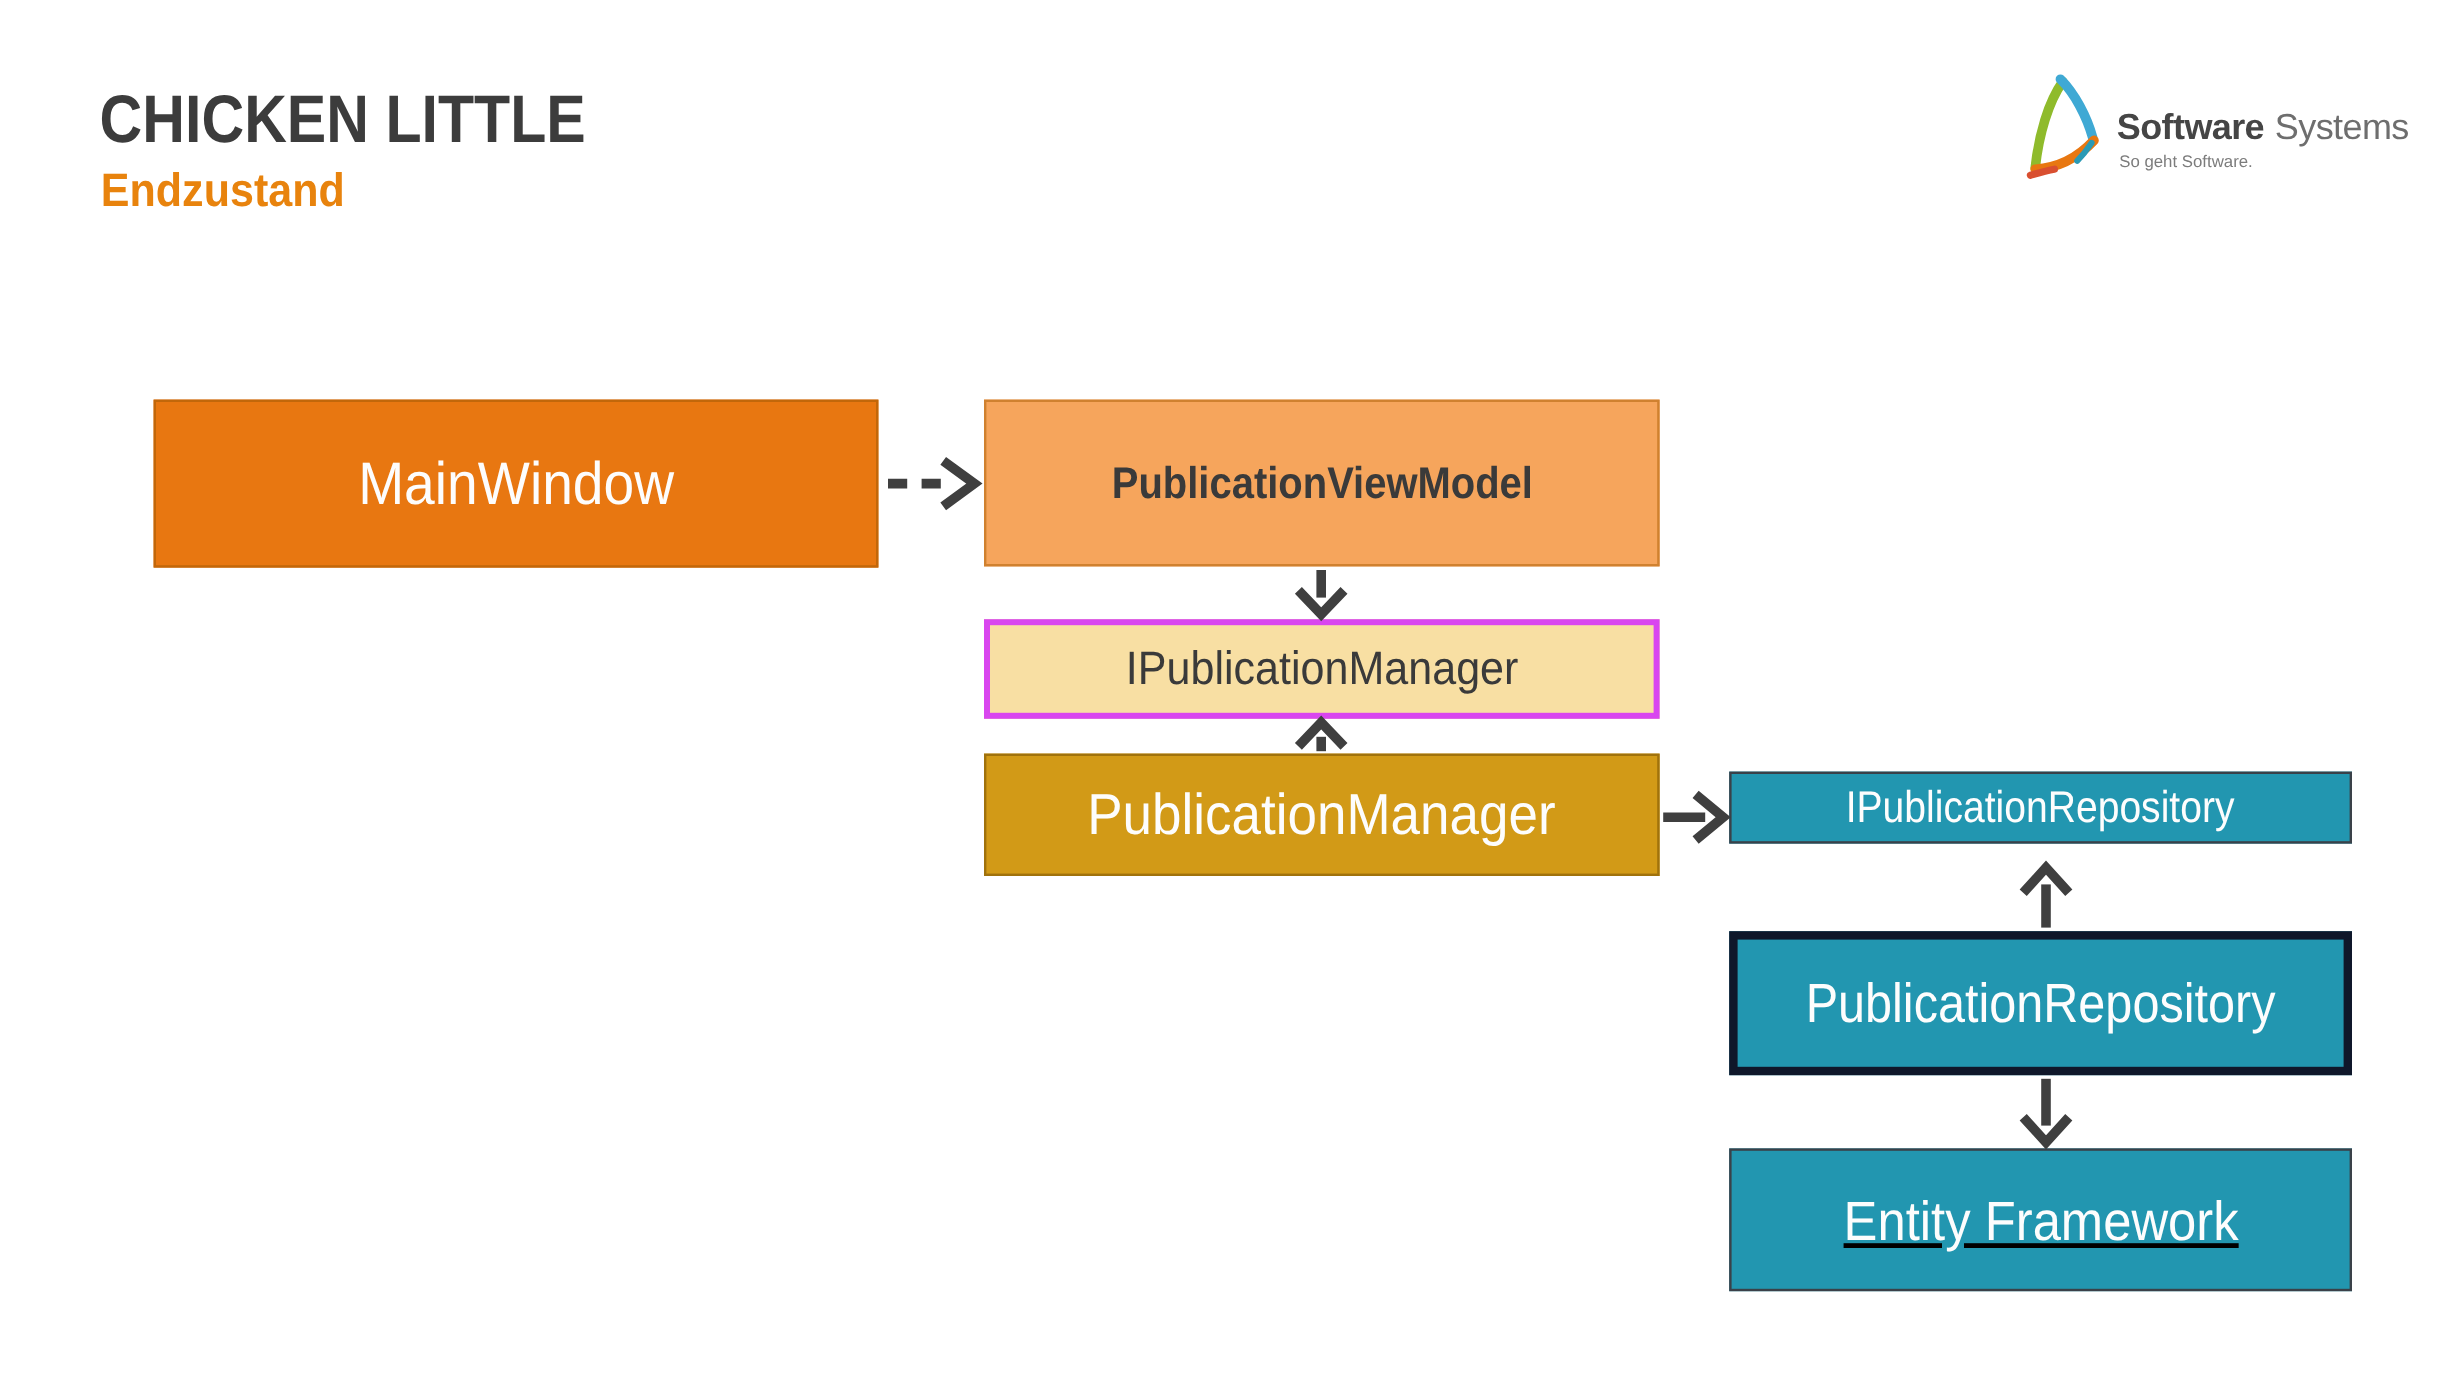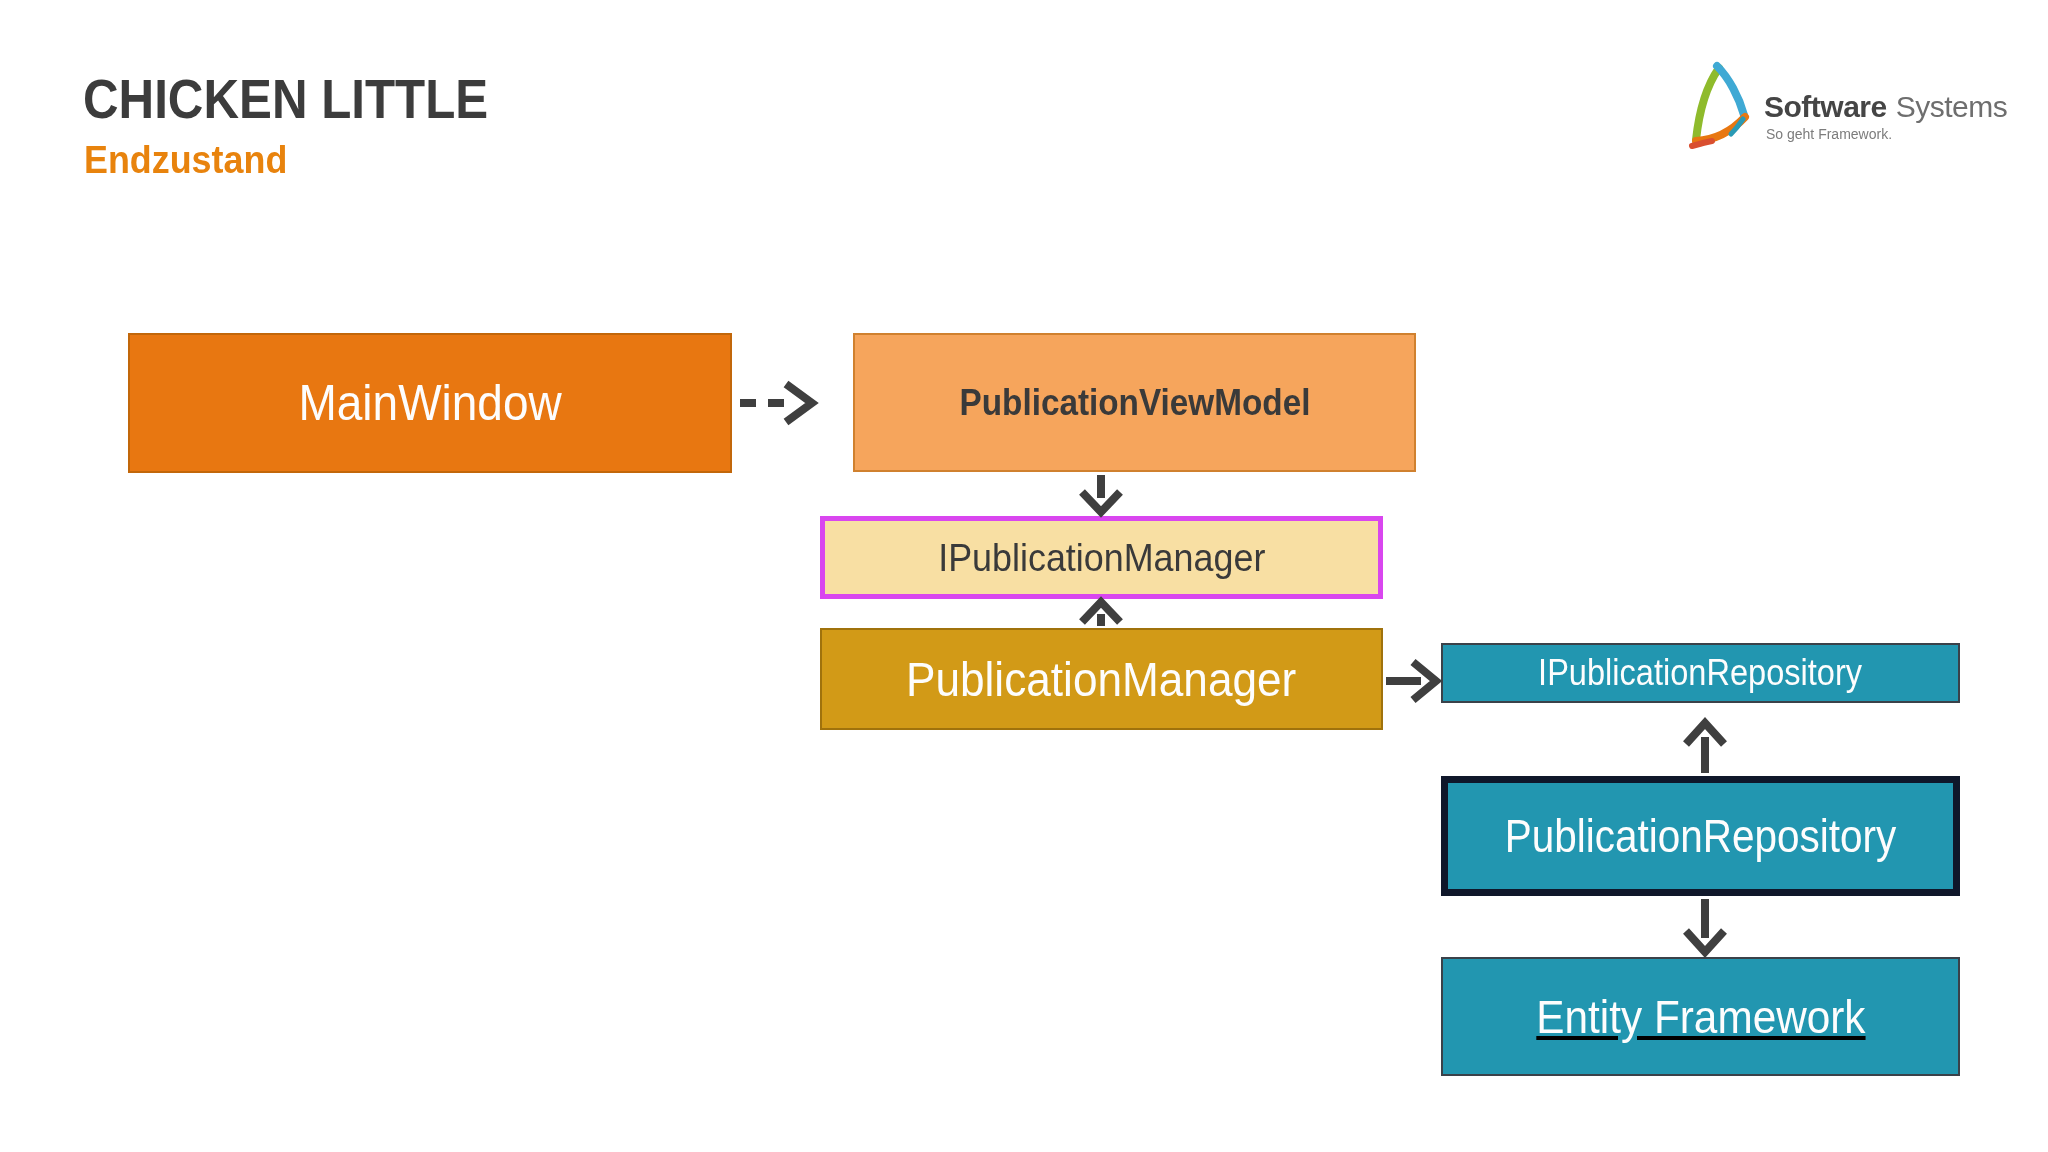--- a/index.html
+++ b/index.html
@@ -34,21 +34,21 @@
   }
   
   .node{
     position:absolute;box-sizing:border-box;
     display:flex;align-items:center;justify-content:center;
     text-align:center;
   }
   .node .lbl{display:inline-block;white-space:nowrap;transform:scaleX(.92);}
   #n-mainwindow            {left:128px; top:333px; width:604px; height:140px; background:#E87711; border:2px solid #C2670A;}
   #n-mainwindow .lbl       {font-size:50px; color:#FDFDFD; font-weight:normal;}
-  #n-publicationviewmodel  {left:820px; top:333px; width:563px; height:139px; background:#F6A55C; border:2px solid #D0812F;margin-left:33px;}
+  #n-publicationviewmodel  {left:820px; top:333px; width:563px; height:139px; background:#F6A55C; border:2px solid #D0812F;}
   #n-publicationviewmodel .lbl{font-size:37px; color:#3A3A3A; font-weight:bold; transform:scaleX(.9);}
   #n-ipublicationmanager   {left:820px; top:516px; width:563px; height:83px;  background:#F8DFA3; border:5px solid #d946ef;}
   #n-ipublicationmanager .lbl{font-size:39px; color:#3A3A3A; font-weight:normal;}
   #n-publicationmanager    {left:820px; top:628px; width:563px; height:102px; background:#D29A17; border:2px solid #A0720C;}
   #n-publicationmanager .lbl{font-size:48px; color:#FDFDFD; font-weight:normal;}
   #n-ipublicationrepository{left:1441px;top:643px; width:519px; height:60px;  background:#2296B0; border:2px solid #3A4149;}
   #n-ipublicationrepository .lbl{font-size:37px; color:#FDFDFD; font-weight:normal; transform:scaleX(.88);}
   #n-publicationrepository {left:1441px;top:776px; width:519px; height:120px; background:#2296B0; border:7px solid #0f172a;}
   #n-publicationrepository .lbl{font-size:46px; color:#FDFDFD; font-weight:normal; transform:scaleX(.88);}
   #n-entityframework       {left:1441px;top:957px; width:519px; height:119px; background:#2296B0; border:2px solid #3A4149;text-decoration:underline;}
@@ -65,21 +65,21 @@
 <svg class="logo-triangle" viewBox="0 0 70 96" fill="none">
   <path d="M10,82 C13,54 21,27 33,10" stroke="#8FBB2C" stroke-width="8" stroke-linecap="round"></path>
   <path d="M31,8 C43,20 53,39 58,57" stroke="#3FA9D4" stroke-width="8" stroke-linecap="round"></path>
   <path d="M59,59 C45,74 28,82 10,83" stroke="#E87711" stroke-width="8" stroke-linecap="round"></path>
   <path d="M6,88 C13,86 20,84 26,83" stroke="#D94F30" stroke-width="6" stroke-linecap="round"></path>
   <path d="M57,61 C53,67 49,72 45,76" stroke="#2A9AB5" stroke-width="5" stroke-linecap="round"></path>
 </svg>
 <div class="logo-text">
   <span class="brand-bold">Software</span><span class="brand-reg">Systems</span>
 </div>
-<div class="logo-tagline">So geht Framework.</div>
+<div class="logo-tagline">So geht Software.</div>
 
 <div class="node" id="n-mainwindow">
   <span class="lbl">MainWindow</span>
 </div>
 <div class="node" id="n-publicationviewmodel">
   <span class="lbl">PublicationViewModel</span>
 </div>
 <div class="node" id="n-ipublicationmanager">
   <span class="lbl">IPublicationManager</span>
 </div>

